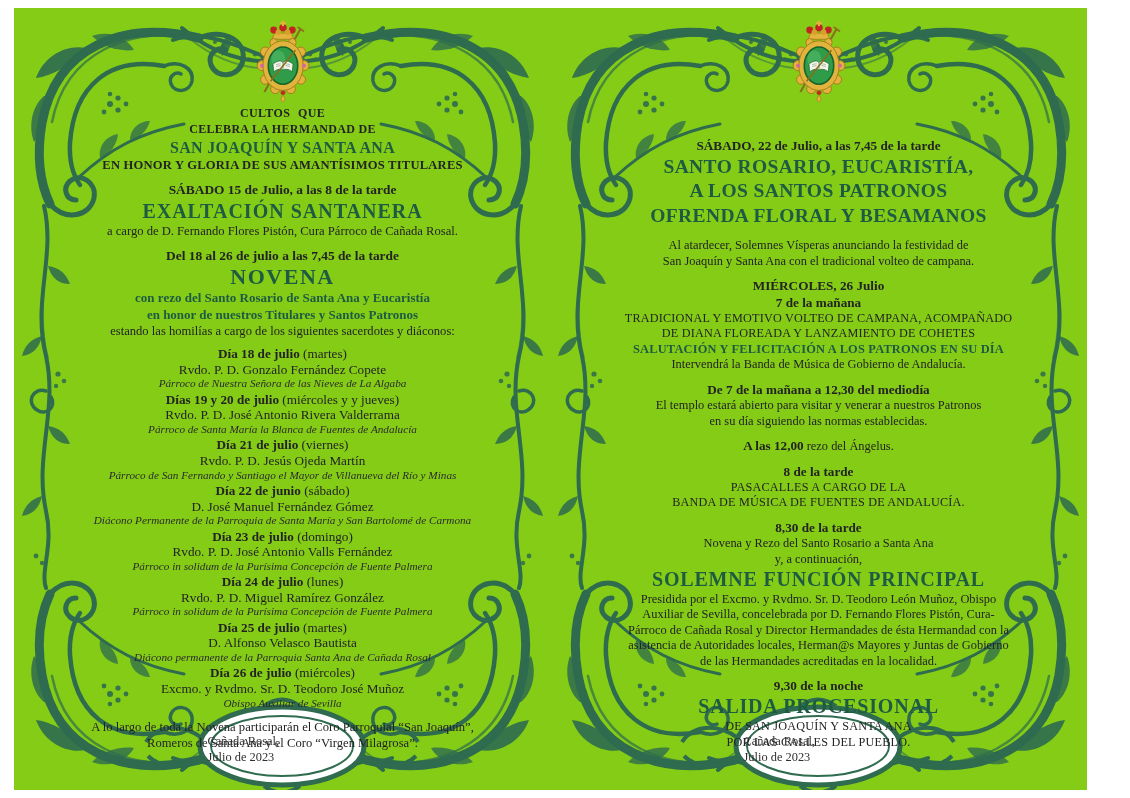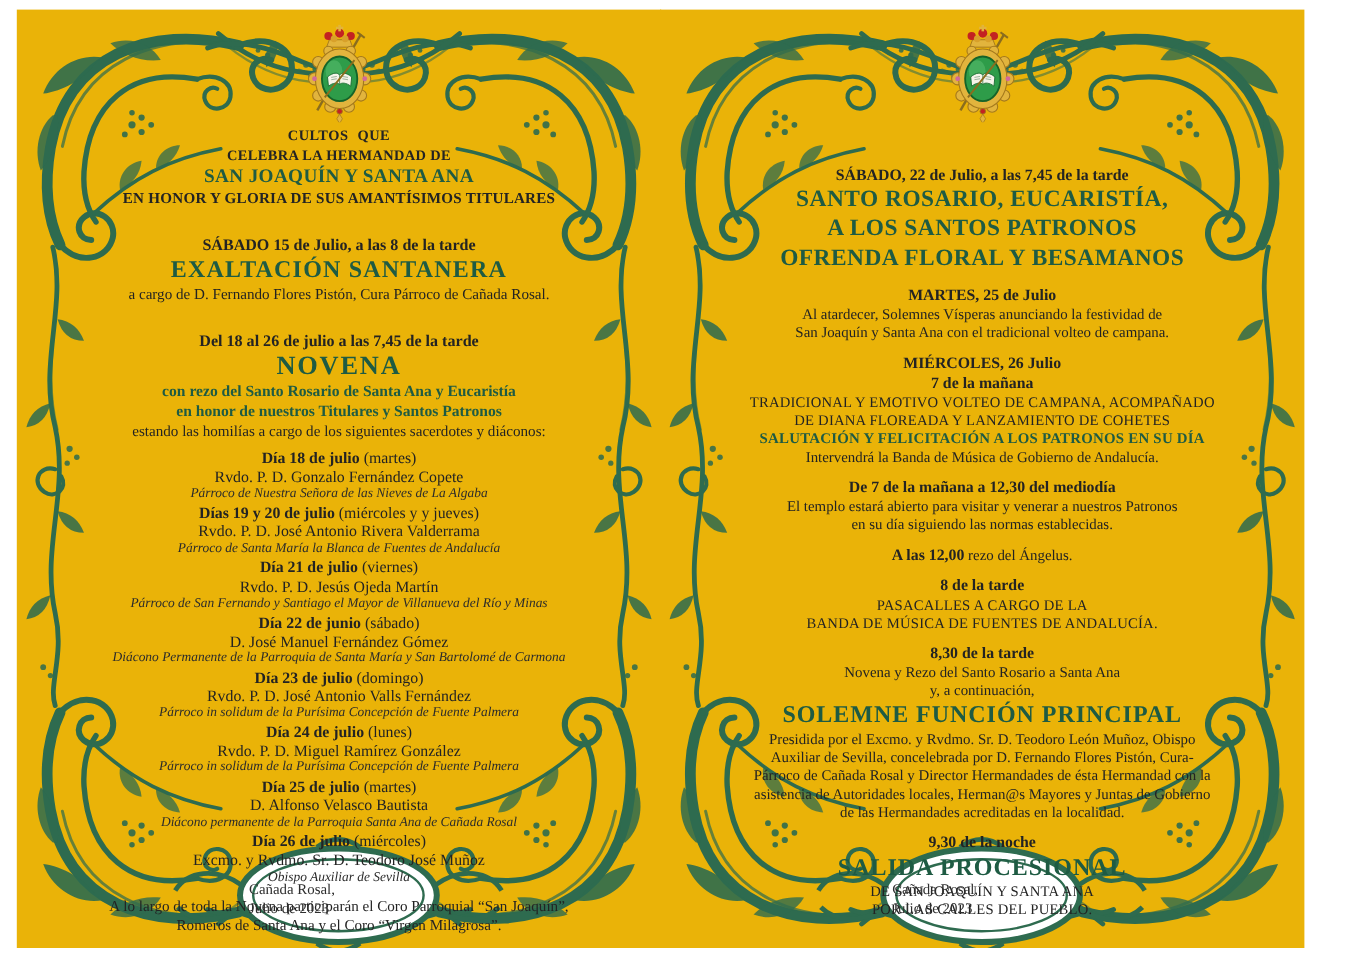--- a/index.html
+++ b/index.html
@@ -1,33 +1,33 @@
 <!DOCTYPE html>
 <html><head>
 <meta charset="utf-8">
 <style>
   html,body{margin:0;padding:0;}
   body{
     width:1130px;height:798px;position:relative;background:#ffffff;
     font-family:"Liberation Serif","DejaVu Serif",serif;color:#232323;overflow:hidden;
   }
-  .page{position:absolute;top:8px;width:537px;height:782px;background:#eab308;}
+  .page{position:absolute;top:8px;width:537px;height:782px;background:#84cc16;}
   #pageL{left:14px;}
   #pageR{left:550px;}
   .frame{position:absolute;inset:0;width:100%;height:100%;pointer-events:none;}
   .crest{position:absolute;top:12px;left:50%;transform:translateX(-50%);width:62px;height:82px;}
   .content{position:absolute;left:54px;right:54px;text-align:center;}
   #pageL .content{top:98px;}
   #pageR .content{top:130px;}
   .green{color:#1e5b43;}
   .tiny-caps{font-size:12px;font-weight:bold;letter-spacing:.4px;line-height:1.3;word-spacing:.35em;}
   .tiny-caps2{font-size:12px;font-weight:bold;letter-spacing:.3px;line-height:1.3;}
   .main-title{font-size:16px;font-weight:bold;letter-spacing:.3px;line-height:1.08;margin:2px 0 2px;}
   .subtitle{font-size:12.6px;font-weight:bold;letter-spacing:.2px;margin-bottom:6px;}
-  .date-line{font-size:13.4px;font-weight:bold;margin-top:23px;line-height:1.2;}
+  .date-line{font-size:13.4px;font-weight:bold;margin-top:9px;line-height:1.2;}
   .h2{font-size:20px;font-weight:bold;letter-spacing:1px;line-height:1.2;font-family:Liberation Serif, serif;}
   .h2n{font-size:22px;font-weight:bold;letter-spacing:1.5px;line-height:1.2;}
   .bodyl{font-size:12.6px;line-height:1.3;}
   .greenline{font-size:13px;font-weight:bold;line-height:1.25;}
   .days{margin-top:7px;}
   .day-date{font-size:13.2px;line-height:1.18;}
   .day-date b{font-weight:bold;}
   .day-name{font-size:13.2px;line-height:1.18;}
   .day-role{font-size:11.2px;font-style:italic;line-height:1.2;color:#2b2b2b;margin-bottom:1px;}
   .closing{margin-top:9px;font-size:12.6px;line-height:1.3;}
@@ -263,21 +263,20 @@
       <use href="#crest"></use>
     </svg>
 
   <div class="content">
     <div class="rp-date">SÁBADO, 22 de Julio, a las 7,45 de la tarde</div>
     <div class="rp-title green">SANTO ROSARIO, EUCARISTÍA,</div>
     <div class="rp-title green">A LOS SANTOS PATRONOS</div>
     <div class="rp-title green">OFRENDA FLORAL Y BESAMANOS</div>
 
     <div class="sec">
-      <div class="rp-date">MARTES, 25 de Julio</div>
       <div class="rp-body">Al atardecer, Solemnes Vísperas anunciando la festividad de</div>
       <div class="rp-body">San Joaquín y Santa Ana con el tradicional volteo de campana.</div>
     </div>
 
     <div class="sec">
       <div class="rp-date">MIÉRCOLES, 26 Julio</div>
       <div class="rp-date">7 de la mañana</div>
       <div class="rp-caps">TRADICIONAL Y EMOTIVO VOLTEO DE CAMPANA, ACOMPAÑADO</div>
       <div class="rp-caps">DE DIANA FLOREADA Y LANZAMIENTO DE COHETES</div>
       <div class="rp-greencaps green">SALUTACIÓN Y FELICITACIÓN A LOS PATRONOS EN SU DÍA</div>

